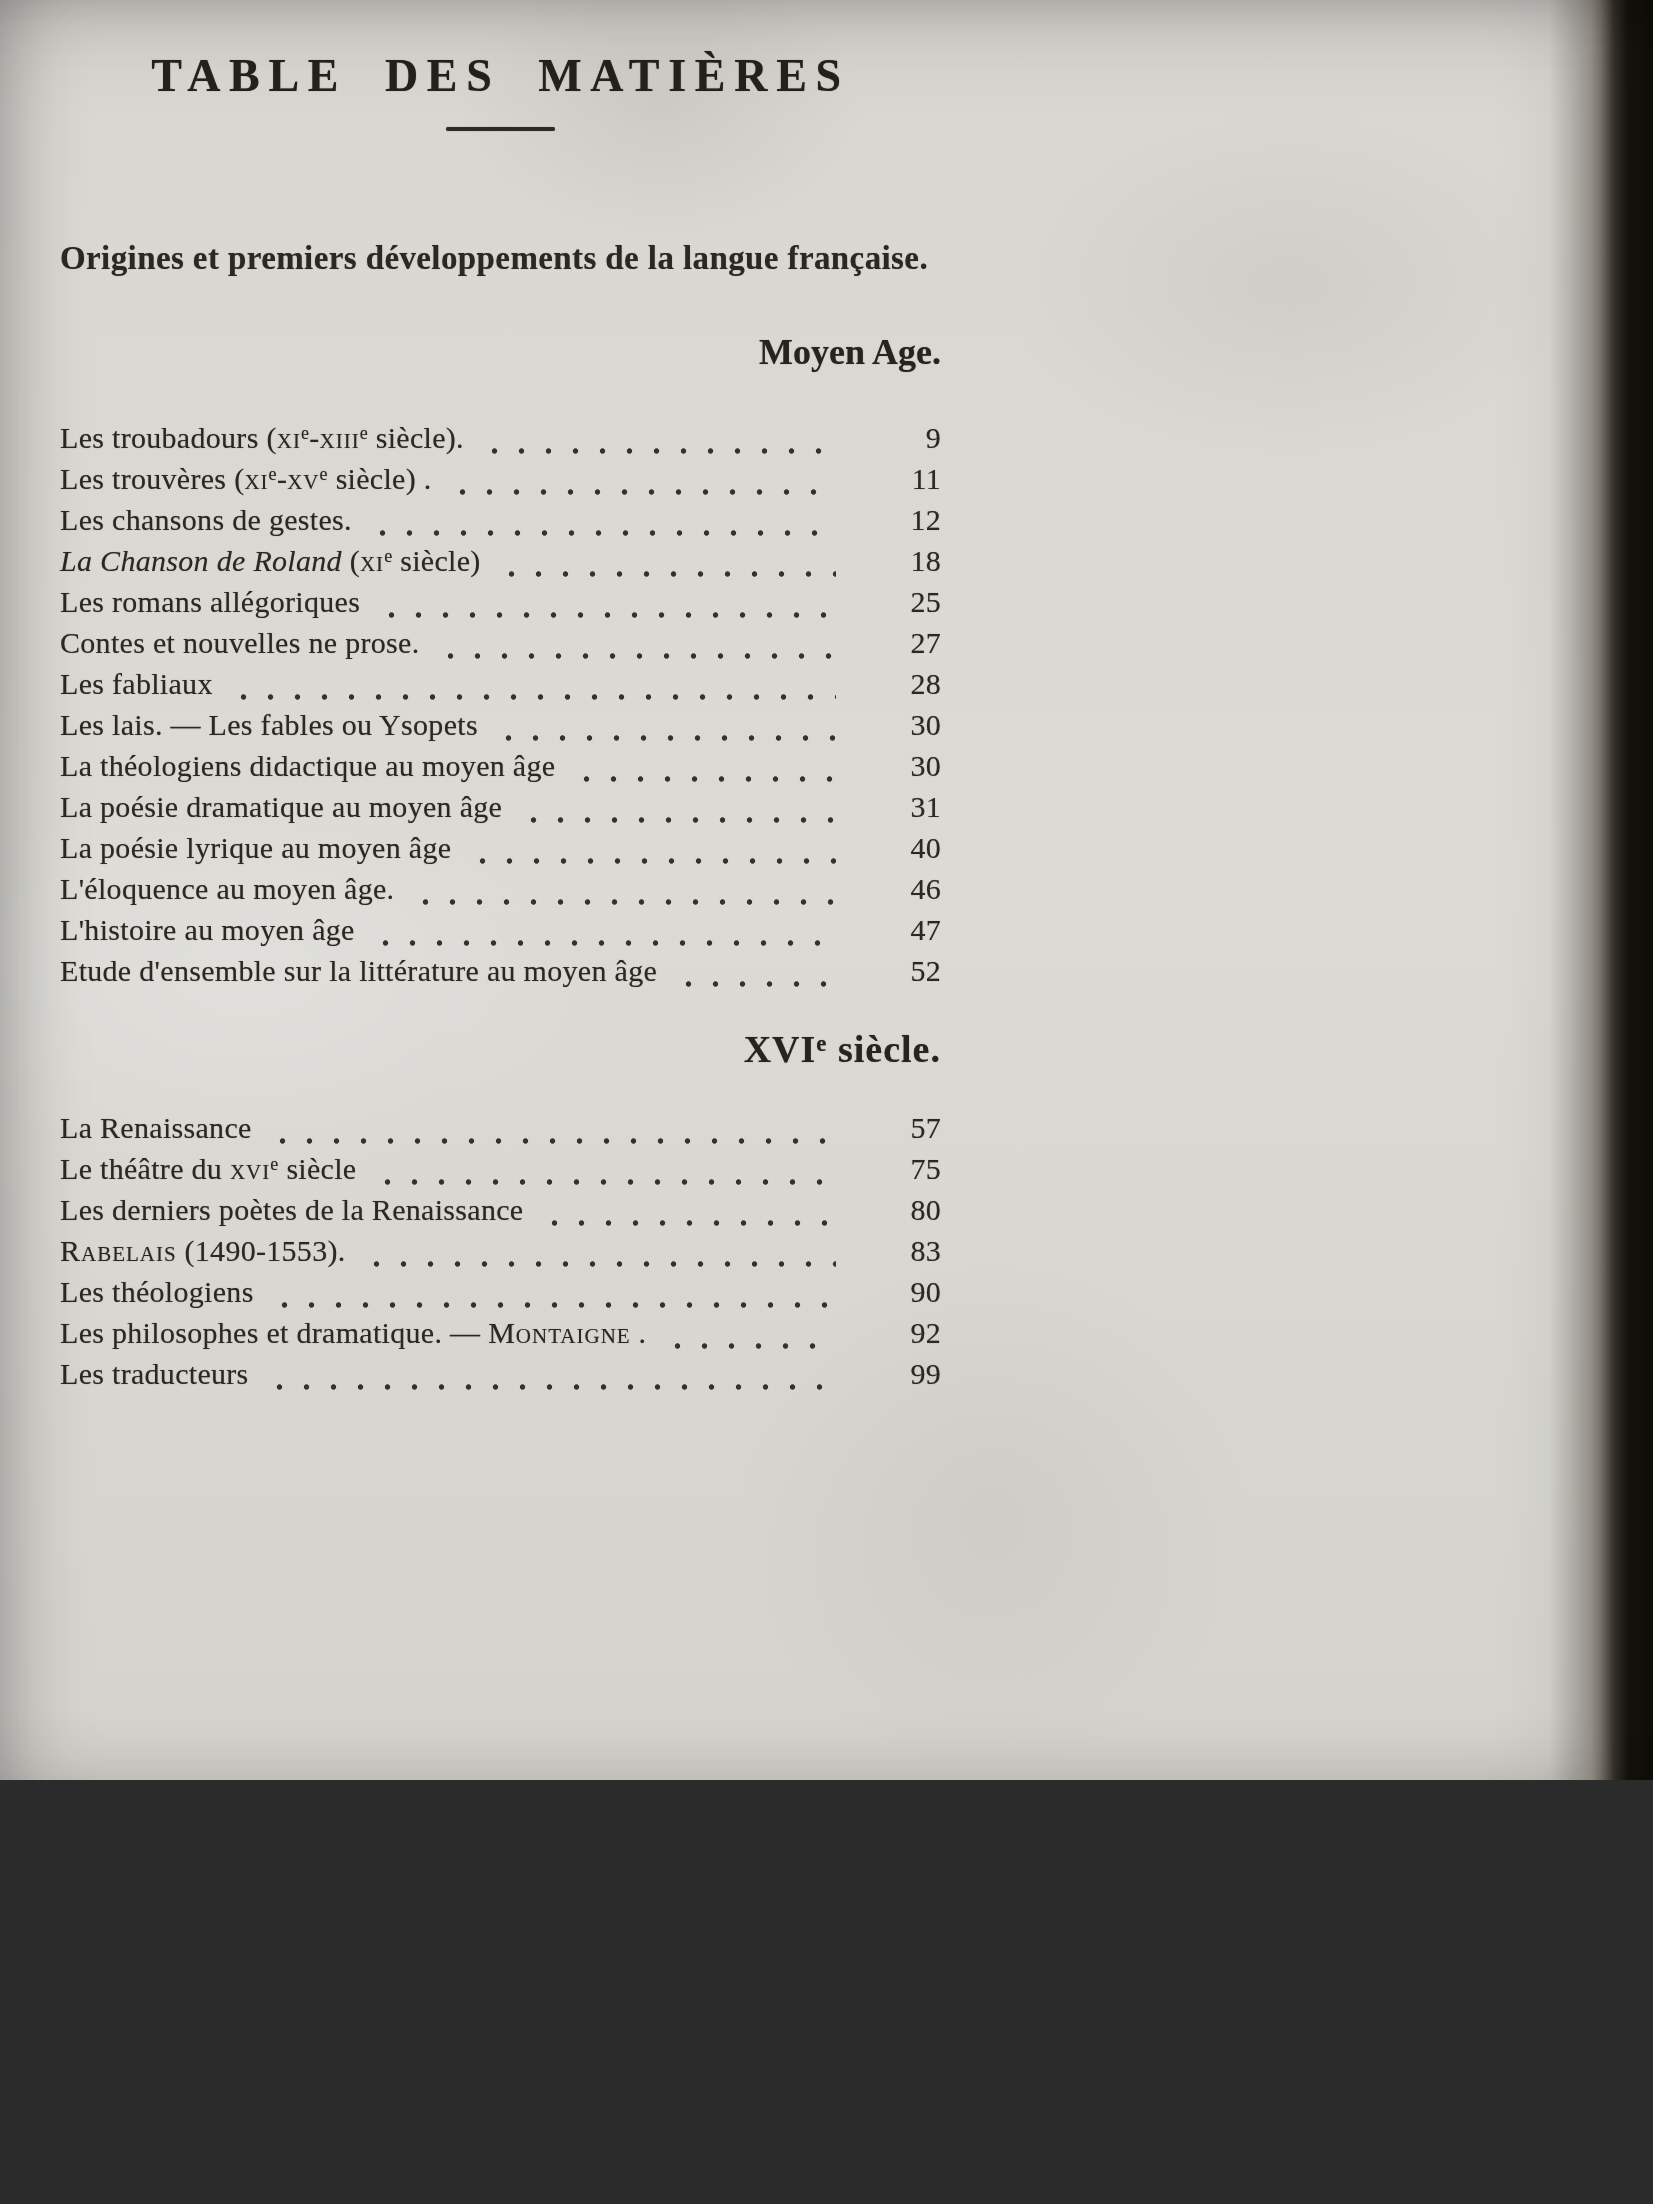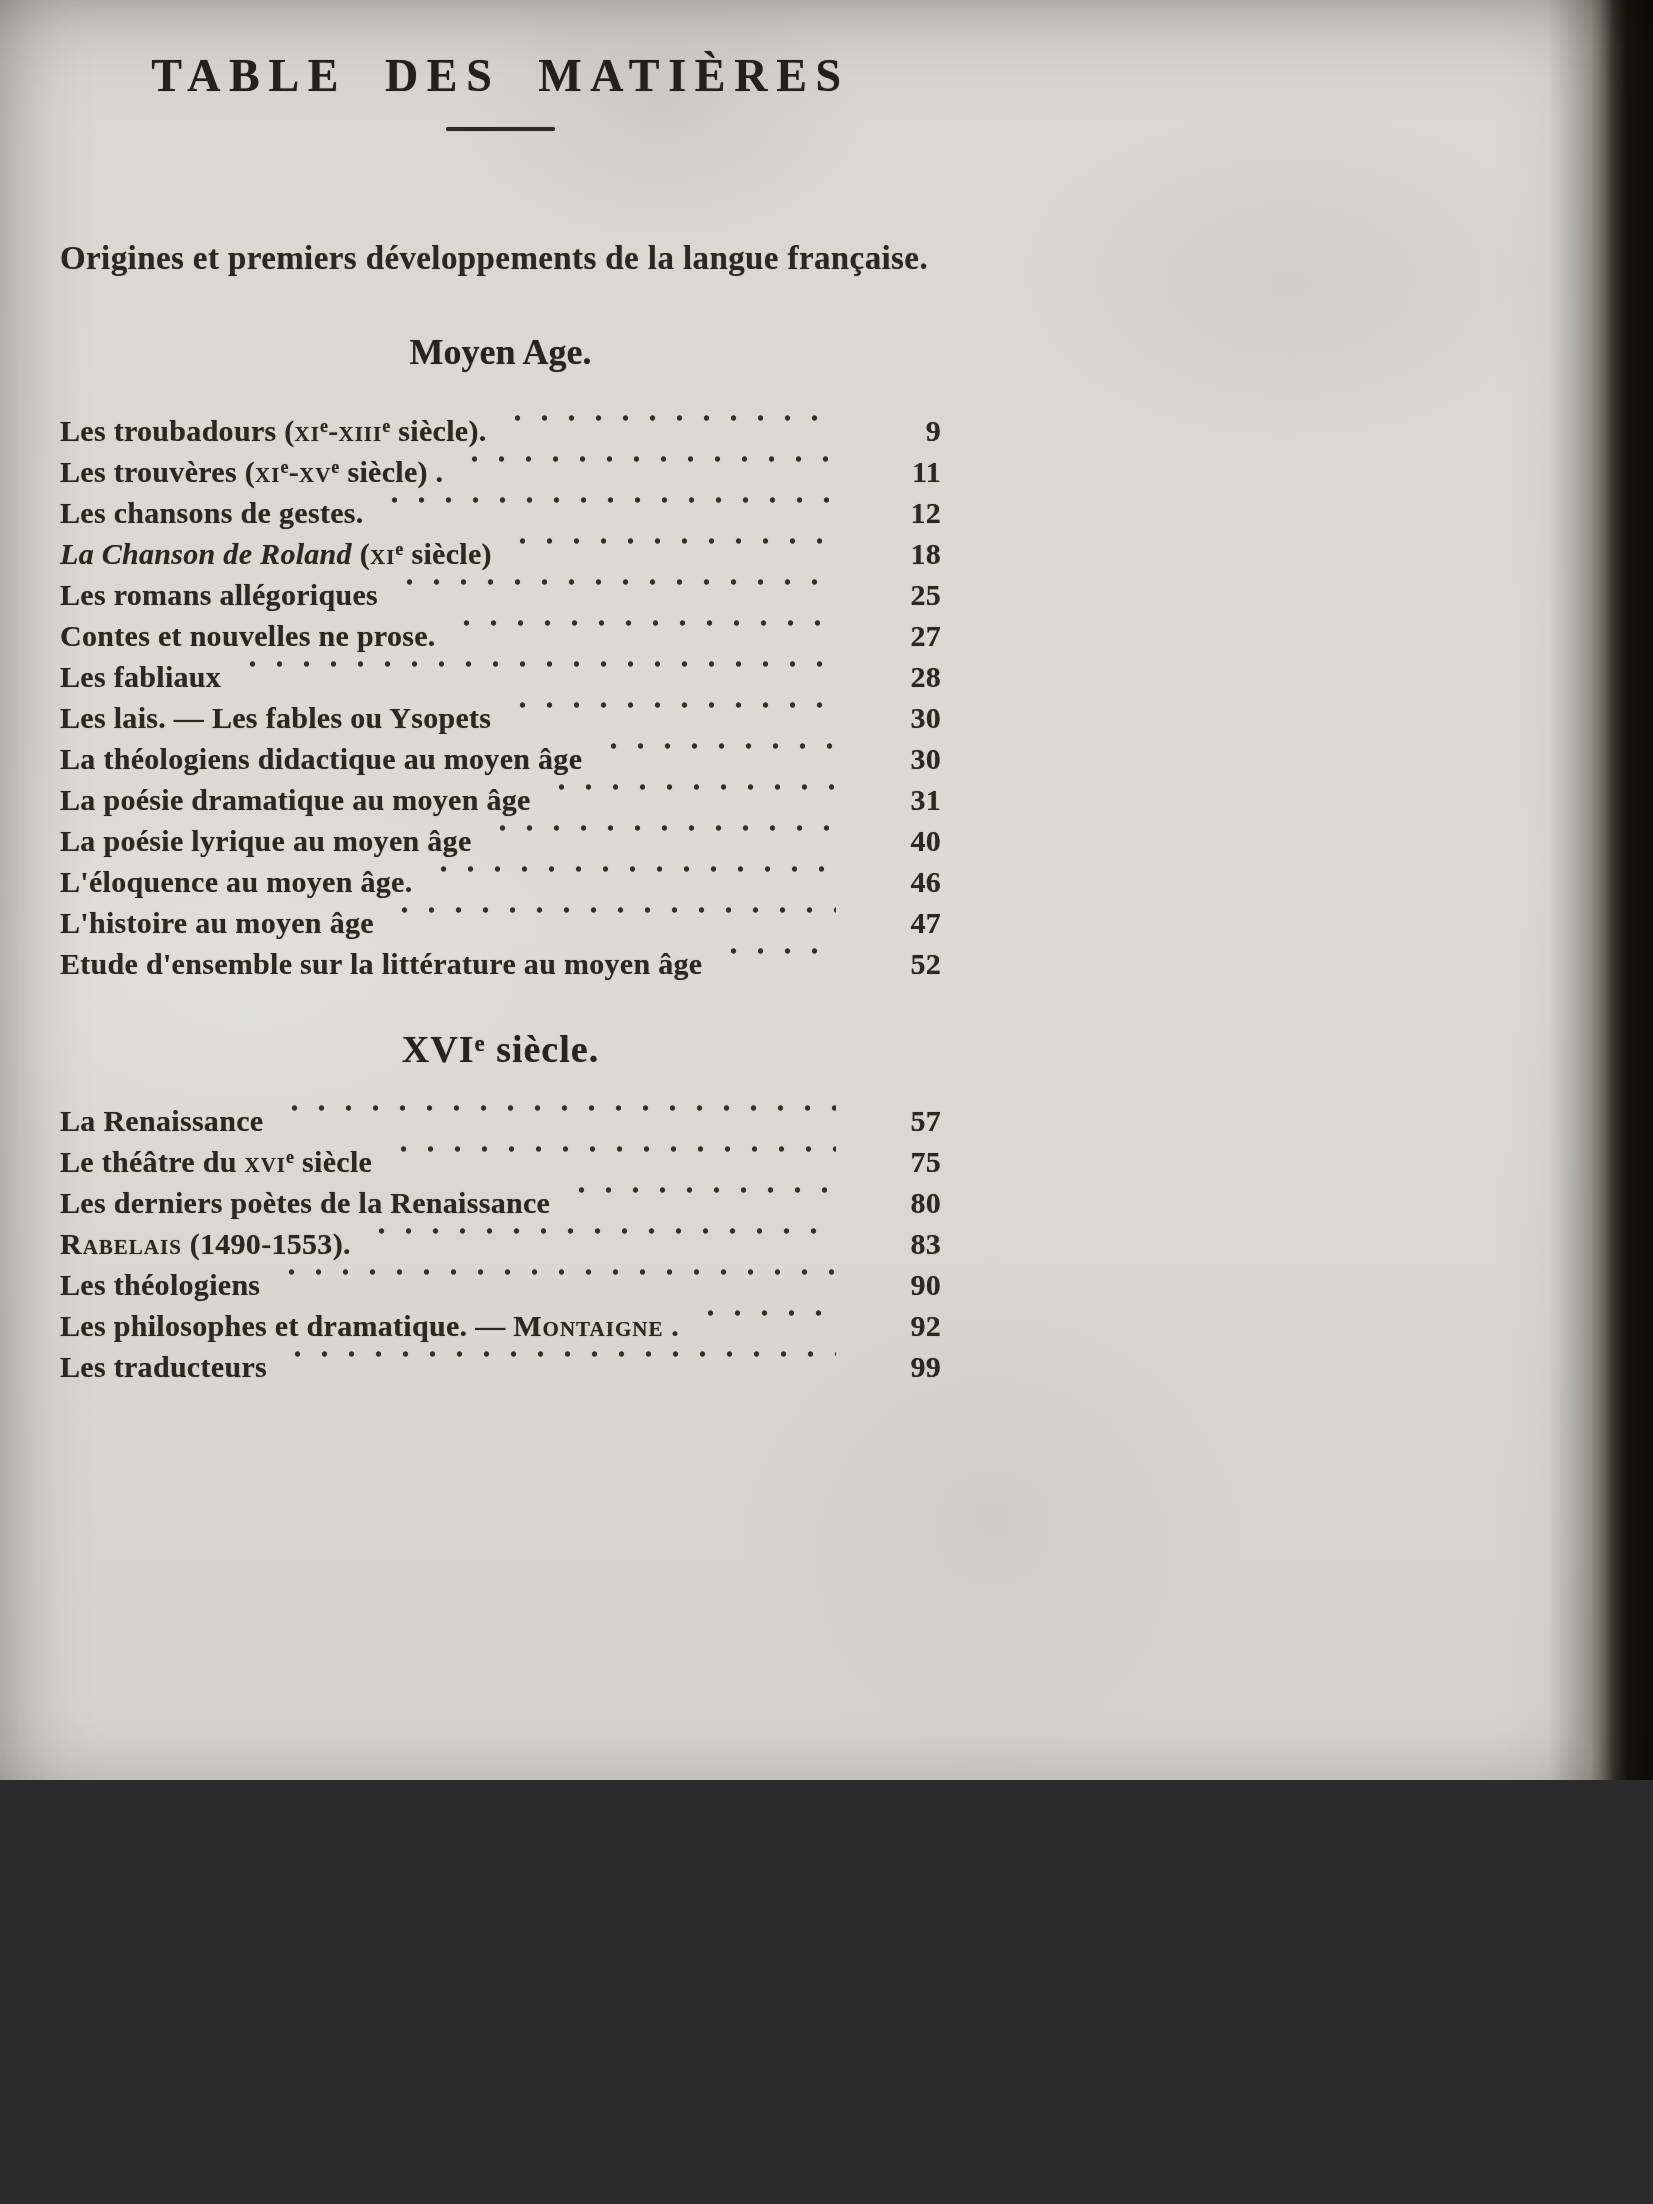--- a/index.html
+++ b/index.html
@@ -54,35 +54,35 @@
     box-shadow: 0 0 1px rgba(35,33,28,0.6);
   }
   .intro {
     margin-top: 109px;
     font-size: 33px;
     font-weight: 700;
     letter-spacing: 0.4px;
     text-shadow: 0 0 1px rgba(40,38,32,0.45);
   }
   .section-heading {
-    text-align: center;
+    text-align: right;
     font-weight: 700;
     color: #26241f;
     text-shadow: 0 0 1px rgba(38,36,31,0.5);
   }
   .sh1 { margin-top: 54px; font-size: 36px; }
   .sh2 { margin-top: 39px; font-size: 38px; letter-spacing: 1px; }
   .toc  { margin-top: 41px; }
   .toc2 { margin-top: 33px; }
   .toc-row {
     display: flex;
-    align-items: flex-start;
+    align-items: flex-end;
     height: 41px;
     font-size: 30px;
-    font-weight: 700;
+    font-weight: 400;
     letter-spacing: 0.3px;
     text-shadow: 0 0 1px rgba(40,38,32,0.45);
   }
   .entry-text { white-space: nowrap; }
   .dots {
     flex: 1;
     height: 7.8px;
     margin: 0 27px 0 17.5px;
     background-image: radial-gradient(circle, #34312a 2.2px, rgba(0,0,0,0) 3.1px);
     background-size: 27px 7.8px;

